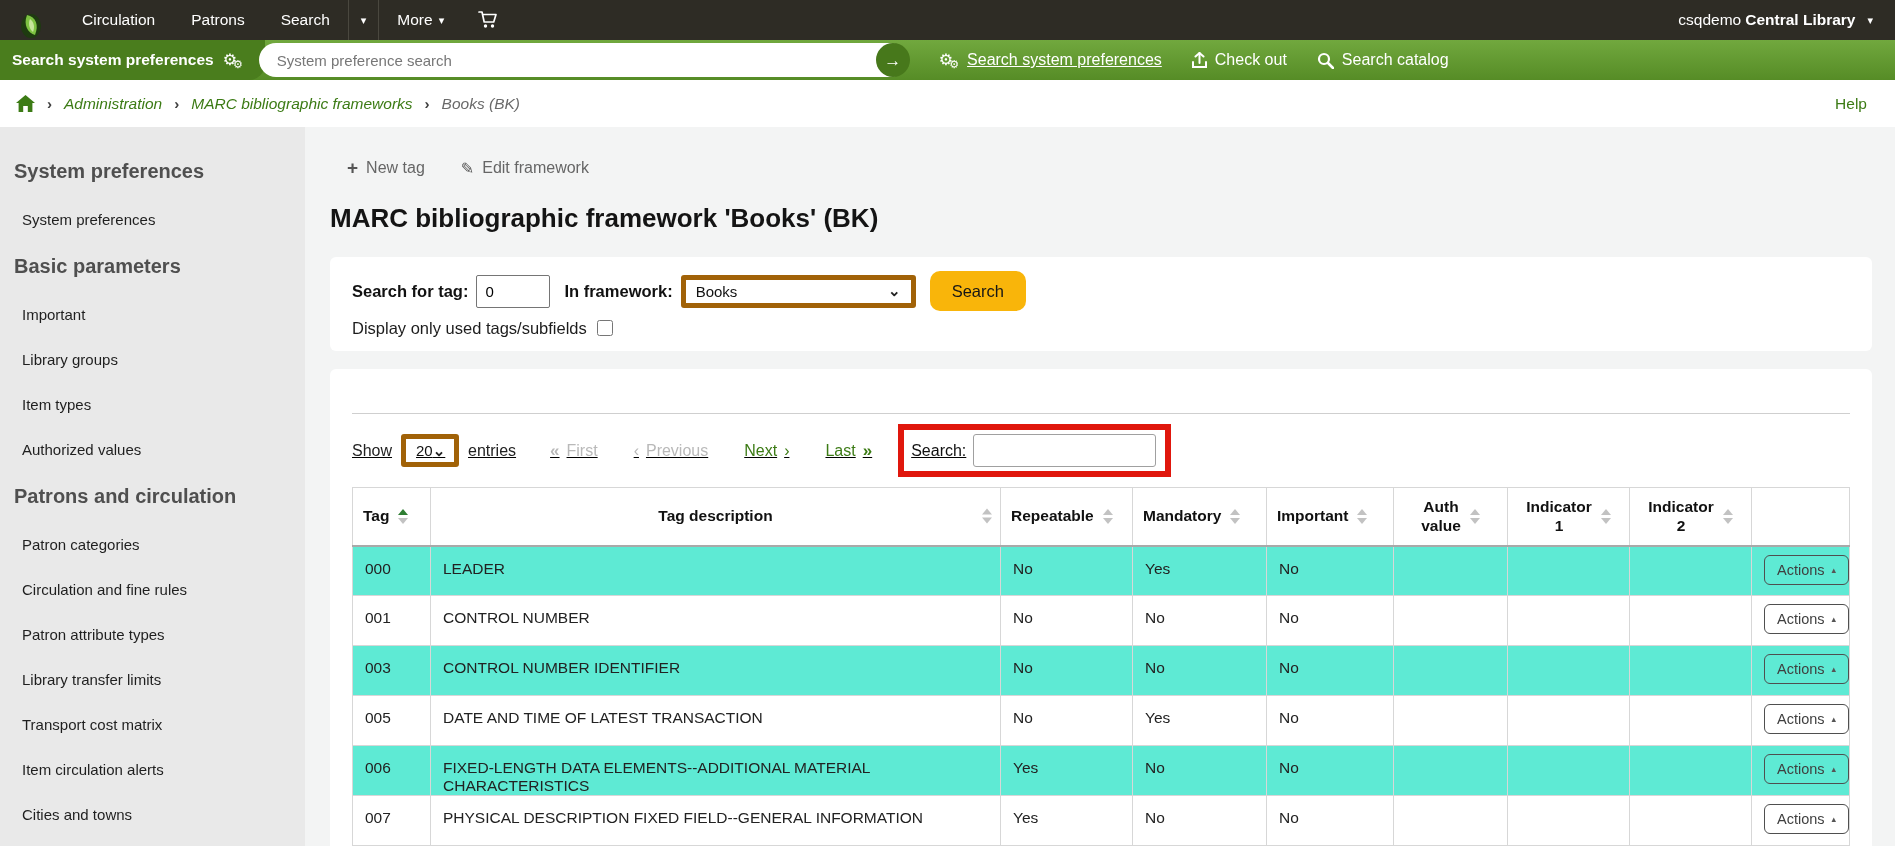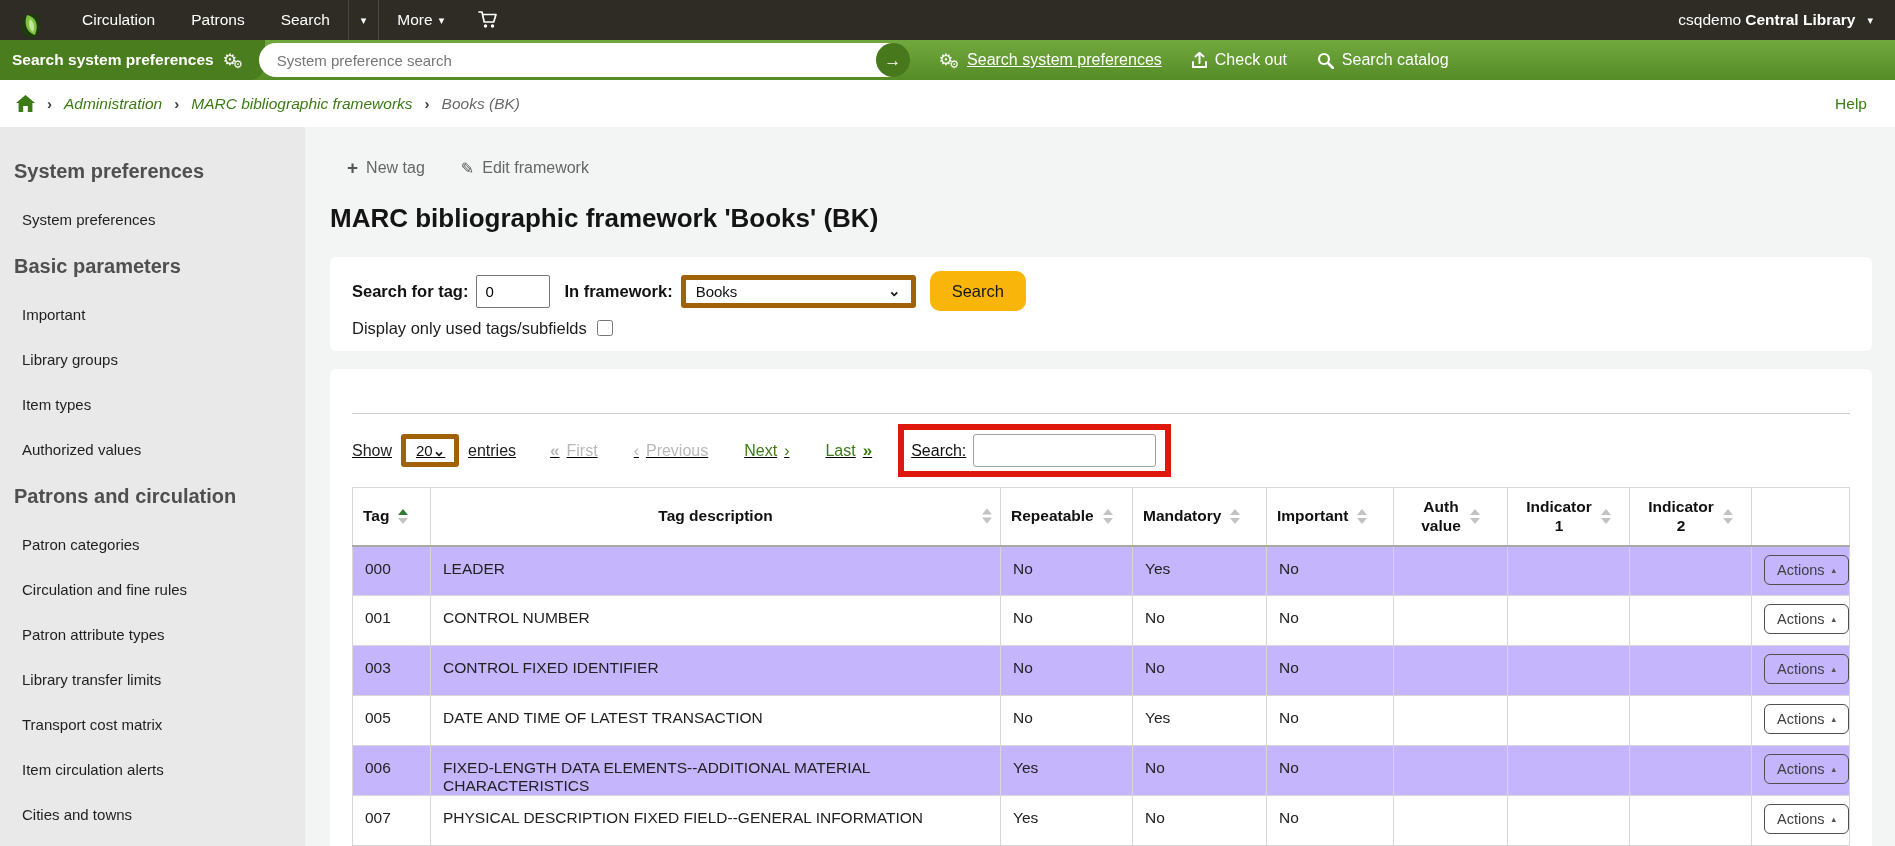--- a/index.html
+++ b/index.html
@@ -90,21 +90,21 @@
   .th-inner { display:flex; align-items:center; gap:9px; }
   .th-inner.center { justify-content:center; }
   .th-rel { position:relative; }
   .th-rel .sort { position:absolute; right:8px; top:50%; transform:translateY(-50%); }
   .multiline { white-space:pre-line; text-align:center; line-height:1.25; }
   .sort { display:inline-flex; flex-direction:column; gap:3px; }
   .tri-up { width:0; height:0; border-left:5px solid transparent; border-right:5px solid transparent; border-bottom:6px solid #c2c2c2; }
   .tri-down { width:0; height:0; border-left:5px solid transparent; border-right:5px solid transparent; border-top:6px solid #c2c2c2; }
   .tri-up.active { border-bottom-color:#2e7d32; }
   tbody td { height:50px; vertical-align:top; padding:13px 12px 0; }
-  tbody tr.odd { background:#c4b5fd; }
+  tbody tr.odd { background:#5eead4; }
   .actions-cell { text-align:center; padding-top:8px !important; }
   .btn-actions { background:transparent; border:1px solid #4f4f4f; border-radius:6px; padding:6px 12px; font-size:14.5px; color:#3f3f3f; cursor:pointer; font-family:"Liberation Sans",sans-serif; display:inline-flex; align-items:center; gap:7px; }
   .btn-actions .acaret { font-size:9px; color:#555; }
 </style>
 </head>
 <body>
 
 <div class="viewport">
 
   <header class="topnav">
@@ -401,21 +401,21 @@
               <td></td>
               <td></td>
               <td></td>
               <td class="actions-cell"><button class="btn-actions">
                     <span>Actions</span>
                     <span class="acaret">▴</span>
                   </button></td>
             </tr>
             <tr class="odd">
               <td>003</td>
-              <td>CONTROL FIXED IDENTIFIER</td>
+              <td>CONTROL NUMBER IDENTIFIER</td>
               <td>No</td>
               <td>No</td>
               <td>No</td>
               <td></td>
               <td></td>
               <td></td>
               <td class="actions-cell"><button class="btn-actions">
                     <span>Actions</span>
                     <span class="acaret">▴</span>
                   </button></td>

